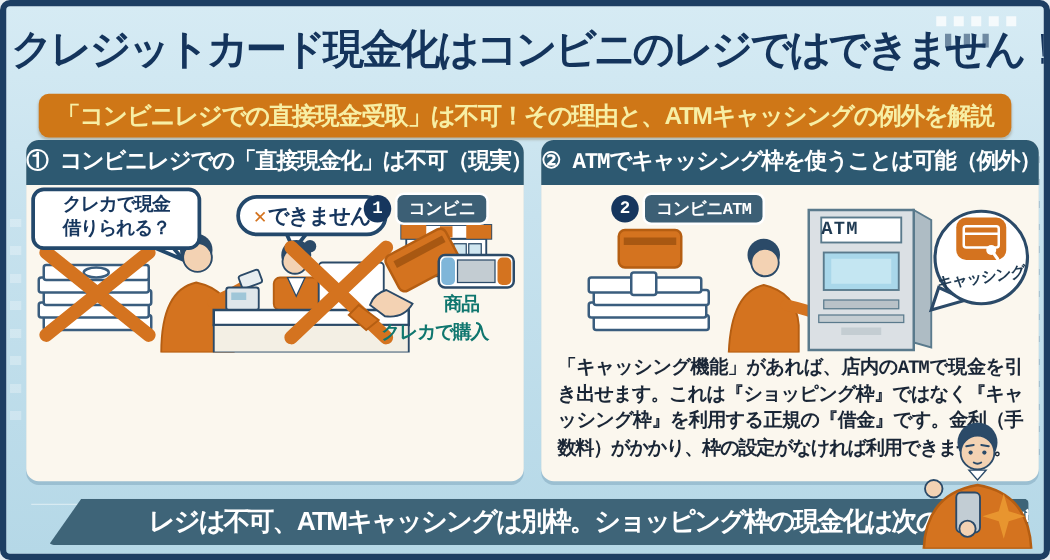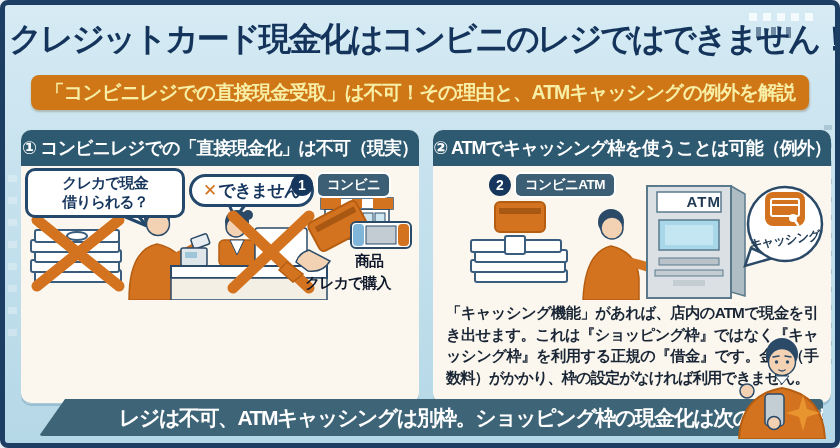--- a/index.html
+++ b/index.html
@@ -26,66 +26,66 @@
     font-size:33px;font-weight:900;letter-spacing:-2.5px;color:#14345c;white-space:nowrap;
   }
   .subtitle{
     position:absolute;top:70px;left:50%;transform:translateX(-50%);
     background:#cf7717;color:#f7efa5;border-radius:8px;
     font-size:19.5px;font-weight:800;letter-spacing:-1px;white-space:nowrap;
     padding:4px 14px;box-shadow:0 2px 2px rgba(90,50,0,.25);
   }
 
   .panel{
-    position:absolute;top:125px;width:398px;height:273px;background:#fbf7ee;
-    border-radius:10px;box-shadow:0 3px 0 rgba(110,150,175,.4);
+    position:absolute;top:107px;width:398px;height:273px;background:#fbf7ee;
+    border-radius:10px;box-shadow:0 3px 0 rgba(110,150,175,.4);font-family:Liberation Mono, monospace;
   }
   .panel1{left:16px;}
   .panel2{left:428px;}
   .panel-header{
     height:36px;line-height:36px;background:#2d5971;color:#fff;border-radius:10px 10px 0 0;
     text-align:center;font-size:18px;font-weight:800;letter-spacing:-1px;white-space:nowrap;
   }
   .illus{position:relative;height:134px;}
   .illus svg{position:absolute;left:0;top:0;}
   .panel-body{
     margin:0;padding:2px 13px 0 13px;font-size:15.3px;font-weight:700;line-height:1.42;
     letter-spacing:-1px;color:#1a2636;text-align:justify;
   }
 
   .bubble{
     position:absolute;background:#fff;border:3px solid #23486b;color:#16365e;
     font-weight:800;z-index:2;
   }
   .bubble-q{
-    left:4px;top:2px;width:160px;border-radius:10px;padding:3px 6px;
+    left:4px;top:2px;width:136px;border-radius:10px;padding:3px 6px;
     font-size:15px;line-height:1.25;letter-spacing:-1px;text-align:center;white-space:pre-line;
   }
   .bubble-a{
     left:168px;top:8px;border-radius:17px;padding:2px 11px;font-size:17px;
     letter-spacing:-1px;white-space:nowrap;
   }
   .bubble-a .x{color:#d4731f;font-weight:900;margin-right:2px;}
 
   .badge-row{position:absolute;display:flex;align-items:center;gap:5px;z-index:2;}
   .badge-row .num{
     width:22px;height:22px;border-radius:50%;background:#16365e;color:#fff;
     font-size:14px;font-weight:800;text-align:center;line-height:22px;flex:0 0 auto;
   }
   .badge-row .badge-label{
     background:#3c5f75;color:#fff;font-size:13.5px;font-weight:800;letter-spacing:-0.5px;
     padding:2px 9px;border-radius:5px;box-shadow:0 0 0 2px #fff;white-space:nowrap;
   }
   .badge-row1{left:270px;top:8px;}
   .badge-row2{left:56px;top:8px;}
 
-  .lbl{position:absolute;font-weight:800;color:#0f172a;letter-spacing:-1px;z-index:2;}
+  .lbl{position:absolute;font-weight:800;color:#0f766e;letter-spacing:-1px;z-index:2;}
   .lbl-shohin{left:334px;top:86px;font-size:15px;}
   .lbl-kureka{left:284px;top:108px;font-size:15px;white-space:nowrap;}
-  .atm-label{left:224px;top:27px;width:64px;text-align:right;font-size:15px;color:#1f3a52;letter-spacing:1px;}
+  .atm-label{left:224px;top:27px;width:64px;text-align:left;font-size:15px;color:#1f3a52;letter-spacing:1px;}
   .cashing-label{left:312px;top:66px;width:80px;text-align:center;font-size:12.5px;color:#1f3a52;transform:rotate(-8deg);}
 
   .footer{
     position:absolute;left:34px;right:12px;bottom:7px;height:37px;line-height:37px;
     background:#3e6478;color:#fff;font-size:21px;font-weight:800;letter-spacing:-1.5px;
     padding-left:80px;white-space:nowrap;border-radius:4px;
     clip-path:polygon(26px 0,100% 0,100% 100%,0 100%);z-index:3;
   }
   .character{position:absolute;right:6px;bottom:4px;z-index:5;}
 </style>

